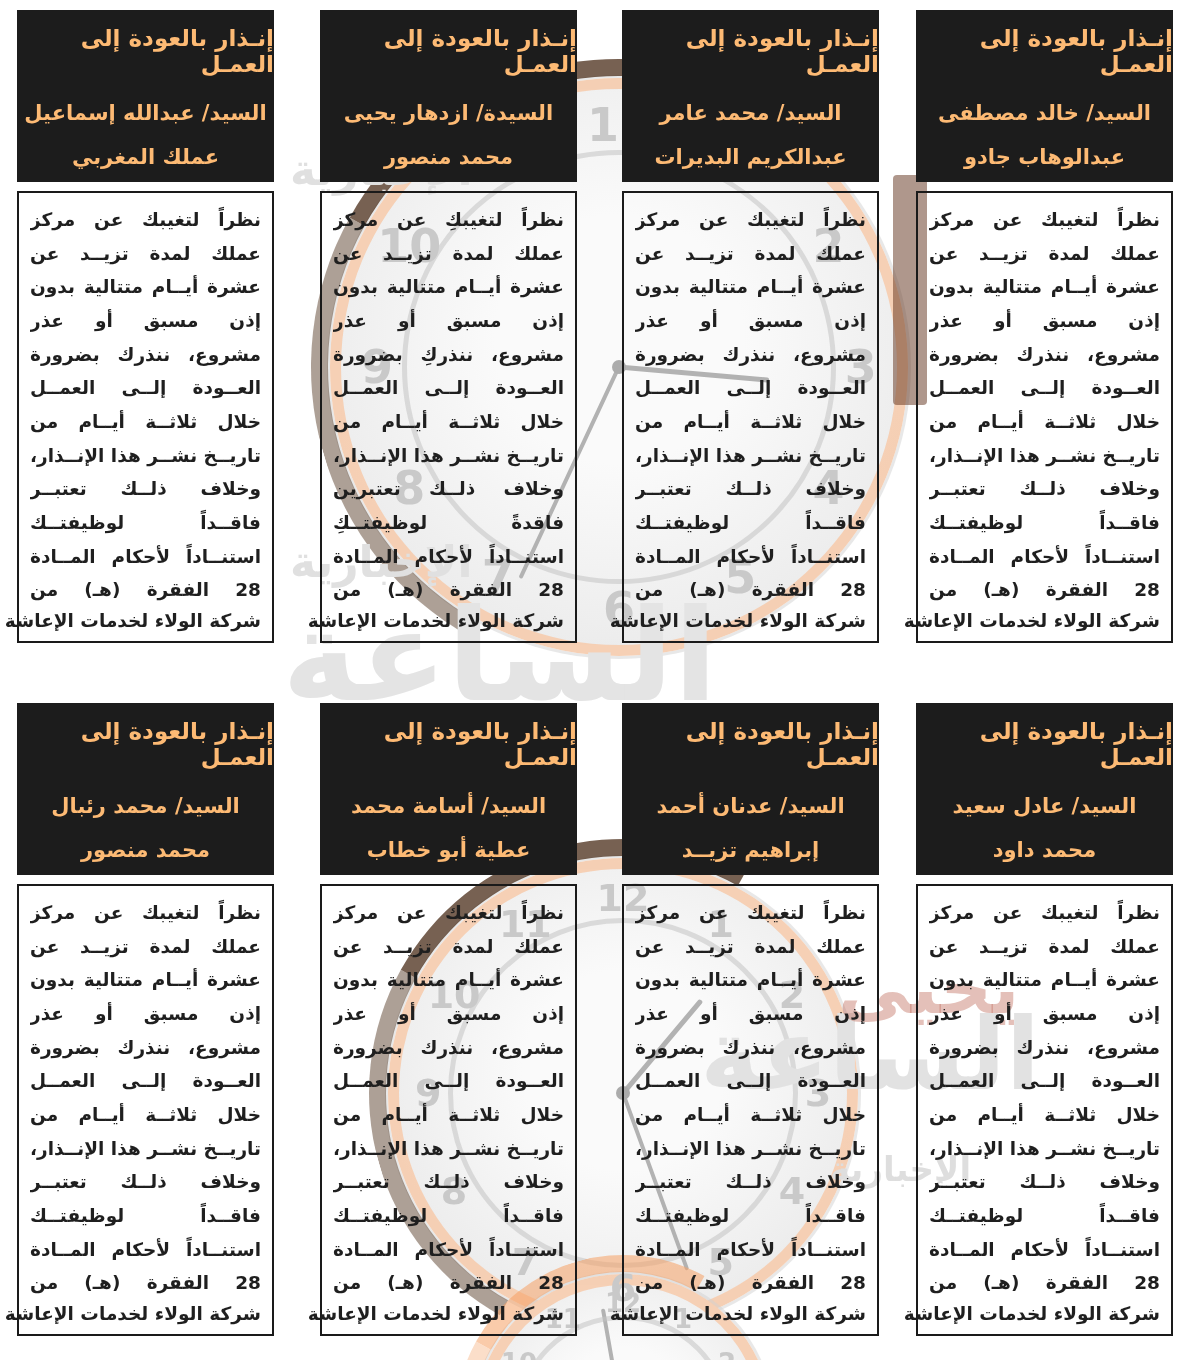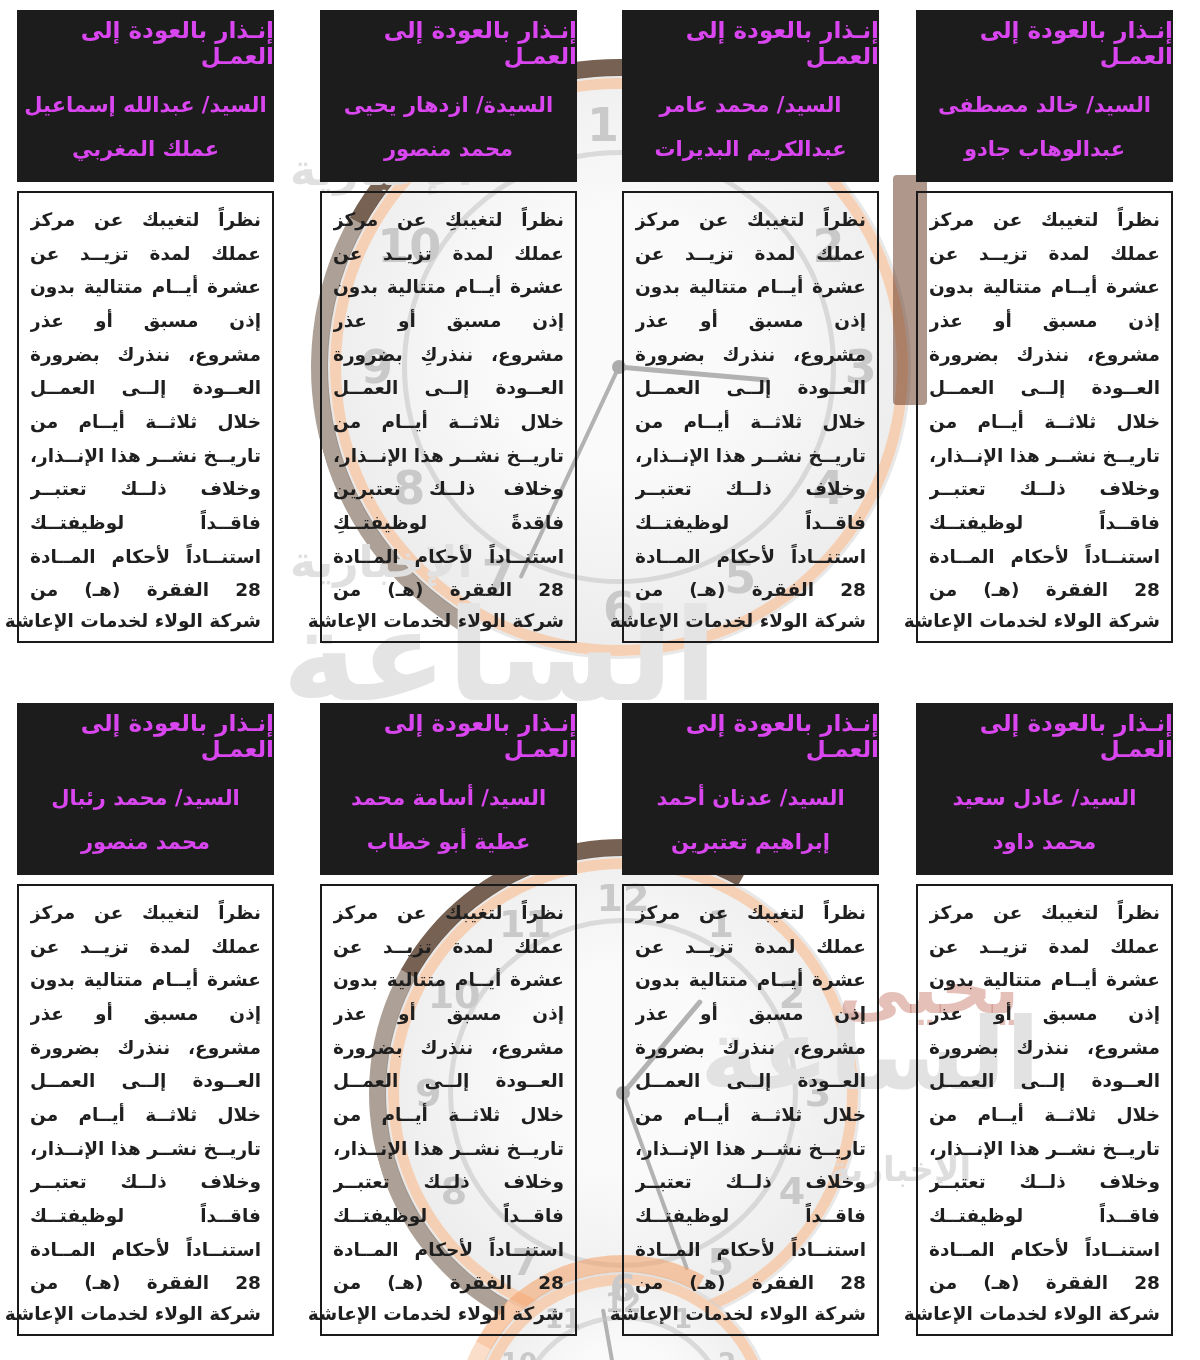--- a/index.html
+++ b/index.html
@@ -71,23 +71,23 @@
   }
 
   
   .notice{
     position:absolute;width:257px;z-index:1;direction:rtl;
     font-weight:bold;color:#1f1f1f;
   }
   .p-c1{left:17px}.p-c2{left:320px}.p-c3{left:622px}.p-c4{left:916px}
   .p-r1{top:10px}.p-r2{top:703px}
   .n-head{
-    box-sizing:border-box;height:172px;background:#1c1c1c;color:#d946ef;
+    box-sizing:border-box;height:172px;background:#1c1c1c;color:#fdba74;
     display:flex;flex-direction:column;align-items:center;
-    padding-top:7px;
+    padding-top:15px;
   }
   .n-title{
     margin:0;font-size:23px;font-weight:bold;letter-spacing:0;
   }
   .n-name{
     margin-top:14px;text-align:center;font-size:21px;line-height:44px;
   }
   .n-body{
     box-sizing:border-box;margin-top:9px;height:452px;
     border:2px solid #1a1a1a;background:transparent;
@@ -232,21 +232,21 @@
       <p class="n-text">نظراً لتغيبك عن مركز عملك لمدة تزيــد عن عشرة أيــام متتالية بدون إذن مسبق أو عذر مشروع، ننذرك بضرورة العــودة إلــى العمــل خلال ثلاثــة أيــام من تاريــخ نشــر هذا الإنــذار، وخلاف ذلــك تعتبــر فاقــداً لوظيفتــك استنــاداً لأحكام المــادة 28 الفقرة (هـ) من قانون العمل الأردني رقم (8) لسنة 1996.</p>
       <div class="n-company">شركة الولاء لخدمات الإعاشة</div>
     </div>
   </article>
 
   <article class="notice p-r2 p-c3">
     <header class="n-head">
       <h2 class="n-title">إنـذار بالعودة إلى العمـل</h2>
       <div class="n-name">
         <div>السيد/ عدنان أحمد</div>
-        <div>إبراهيم تعتبرين</div>
+        <div>إبراهيم تزيــد</div>
       </div>
     </header>
     <div class="n-body">
       <p class="n-text">نظراً لتغيبك عن مركز عملك لمدة تزيــد عن عشرة أيــام متتالية بدون إذن مسبق أو عذر مشروع، ننذرك بضرورة العــودة إلــى العمــل خلال ثلاثــة أيــام من تاريــخ نشــر هذا الإنــذار، وخلاف ذلــك تعتبــر فاقــداً لوظيفتــك استنــاداً لأحكام المــادة 28 الفقرة (هـ) من قانون العمل الأردني رقم (8) لسنة 1996.</p>
       <div class="n-company">شركة الولاء لخدمات الإعاشة</div>
     </div>
   </article>
 
   <article class="notice p-r2 p-c2">
     <header class="n-head">

